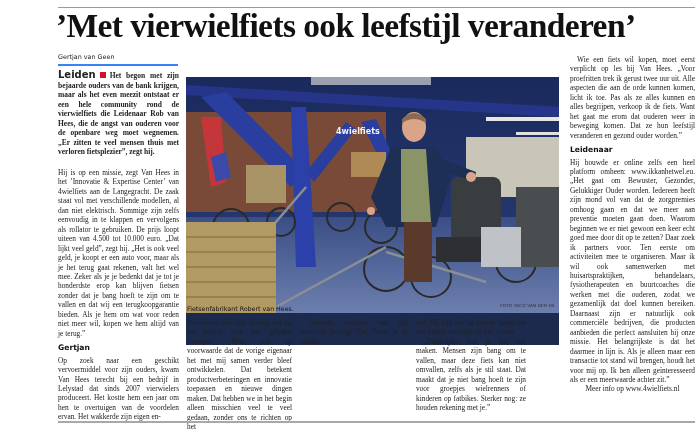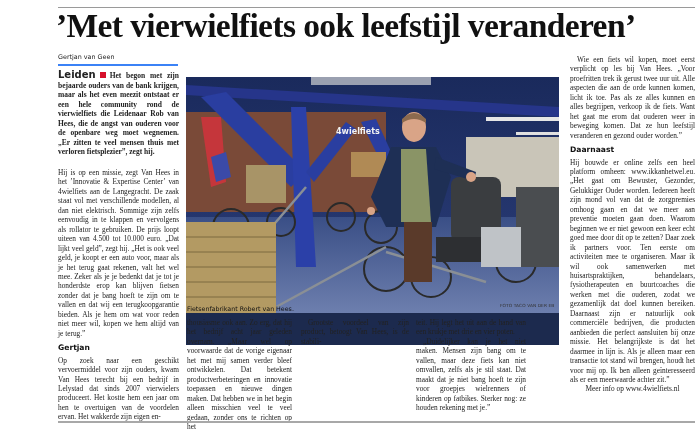--- a/index.html
+++ b/index.html
@@ -121,18 +121,18 @@
   <p class="indent">Grootste voordeel van zijn product, betoogt Van Hees, is de stabili-</p>
 </div>
 
 <div class="col" style="left:416px; top:318px; width:110px;">
   <p>teit. Hij legt het uit aan de hand van een krukje met drie en vier poten.</p>
   <p class="indent">„Duidelijker kan je het niet maken. Mensen zijn bang om te vallen, maar deze fiets kan niet omvallen, zelfs als je stil staat. Dat maakt dat je niet bang hoeft te zijn voor groepjes wielrenners of kinderen op fatbikes. Sterker nog: ze houden rekening met je.”</p>
 </div>
 
 <div class="col" style="left:570px; top:55px; width:125px;">
   <p class="indent">Wie een fiets wil kopen, moet eerst verplicht op les bij Van Hees. „Voor proefritten trek ik gerust twee uur uit. Alle aspecten die aan de orde kunnen komen, licht ik toe. Pas als ze alles kunnen en alles begrijpen, verkoop ik de fiets. Want het gaat me erom dat ouderen weer in beweging komen. Dat ze hun leefstijl veranderen en gezond ouder worden.”</p>
-  <div class="subhead">Daarnaast</div>
+  <div class="subhead">Leidenaar</div>
   <p>Hij bouwde er online zelfs een heel platform omheen: www.ikkanhetwel.eu. „Het gaat om Bewuster, Gezonder, Gelukkiger Ouder worden. Iedereen heeft zijn mond vol van dat de zorgpremies omhoog gaan en dat we meer aan preventie moeten gaan doen. Waarom beginnen we er niet gewoon een keer echt goed mee door dit op te zetten? Daar zoek ik partners voor. Ten eerste om activiteiten mee te organiseren. Maar ik wil ook samenwerken met huisartspraktijken, behandelaars, fysiotherapeuten en buurtcoaches die werken met die ouderen, zodat we gezamenlijk dat doel kunnen bereiken. Daarnaast zijn er natuurlijk ook commerciële bedrijven, die producten aanbieden die perfect aansluiten bij onze missie. Het belangrijkste is dat het daarmee in lijn is. Als je alleen maar een transactie tot stand wil brengen, houdt het voor mij op. Ik ben alleen geïnteresseerd als er een meerwaarde achter zit.”</p>
   <p class="more-info">Meer info op www.4wielfiets.nl</p>
 </div>
 
 <div class="bottom-rule"></div>
 
 </body></html>

